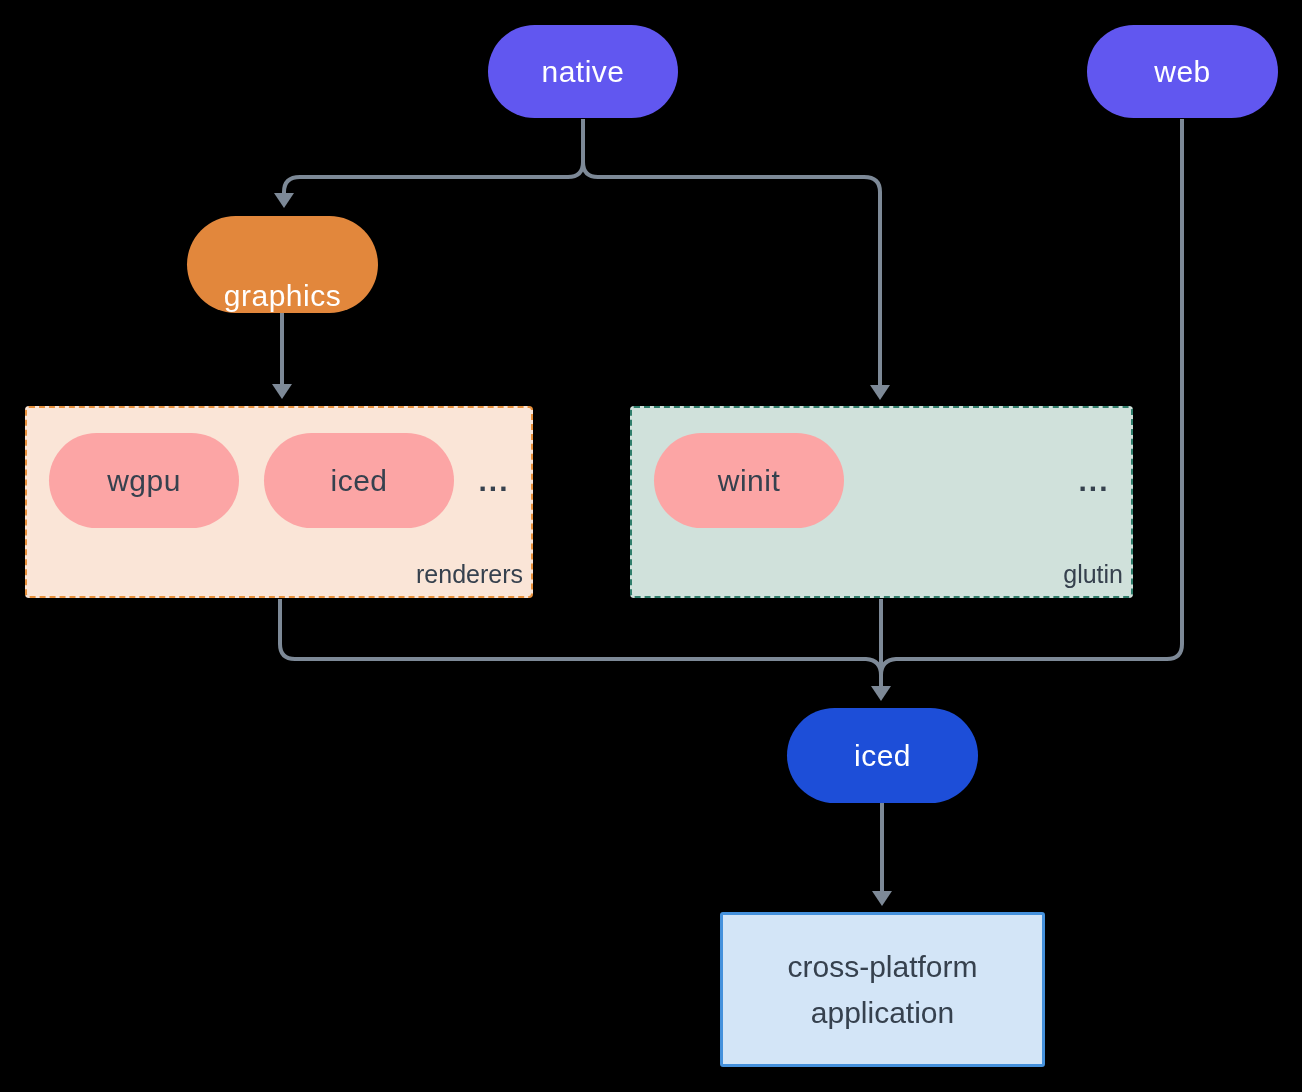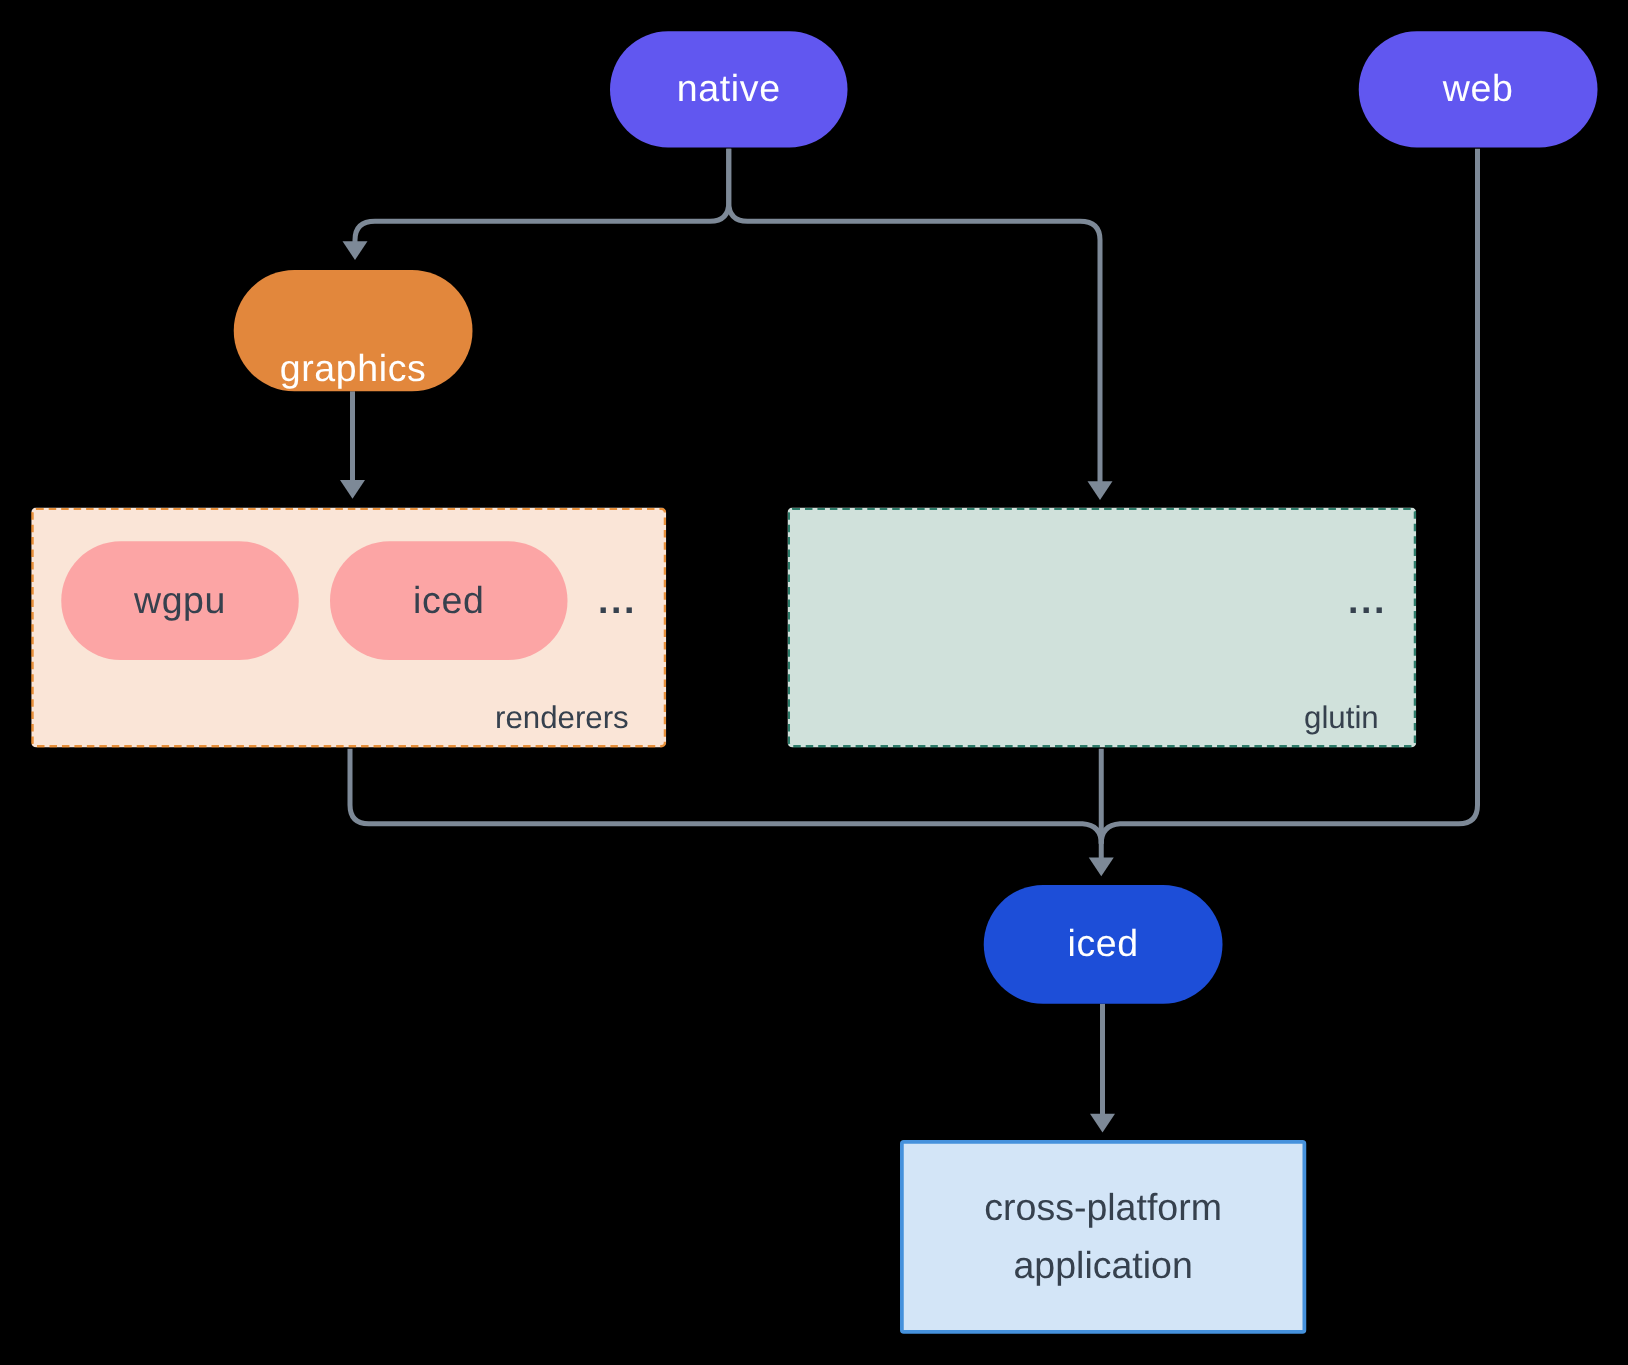--- a/index.html
+++ b/index.html
@@ -79,21 +79,21 @@
     justify-content: center;
     color: #36414e;
     font-size: 30px;
     font-weight: bold;
     letter-spacing: 2px;
   }
   .group-renderers .ellipsis { left: 437px; }
   .group-shells    .ellipsis { left: 432px; }
   .group-label {
     position: absolute;
-    right: 28px;
+    right: 8px;
     bottom: 7px;
     font-size: 25px;
     color: #36414e;
   }
   .node-app {
     position: absolute;
     left: 720px;
     top: 912px;
     width: 325px;
     height: 155px;
@@ -155,20 +155,23 @@
       <span>wgpu</span>
     </div>
     <div class="pill white item-1">
       <span>iced</span>
     </div>
     <div class="ellipsis">...</div>
     <div class="group-label">renderers</div>
   </div>
 
   <div class="group group-shells">
+    <div class="pill white item-0">
+      <span>winit</span>
+    </div>
     <div class="ellipsis">...</div>
     <div class="group-label">glutin</div>
   </div>
 
   <div class="pill blue node-iced">
     <span>iced</span>
   </div>
 
   <div class="node-app">
     <span>cross-platform application</span>

